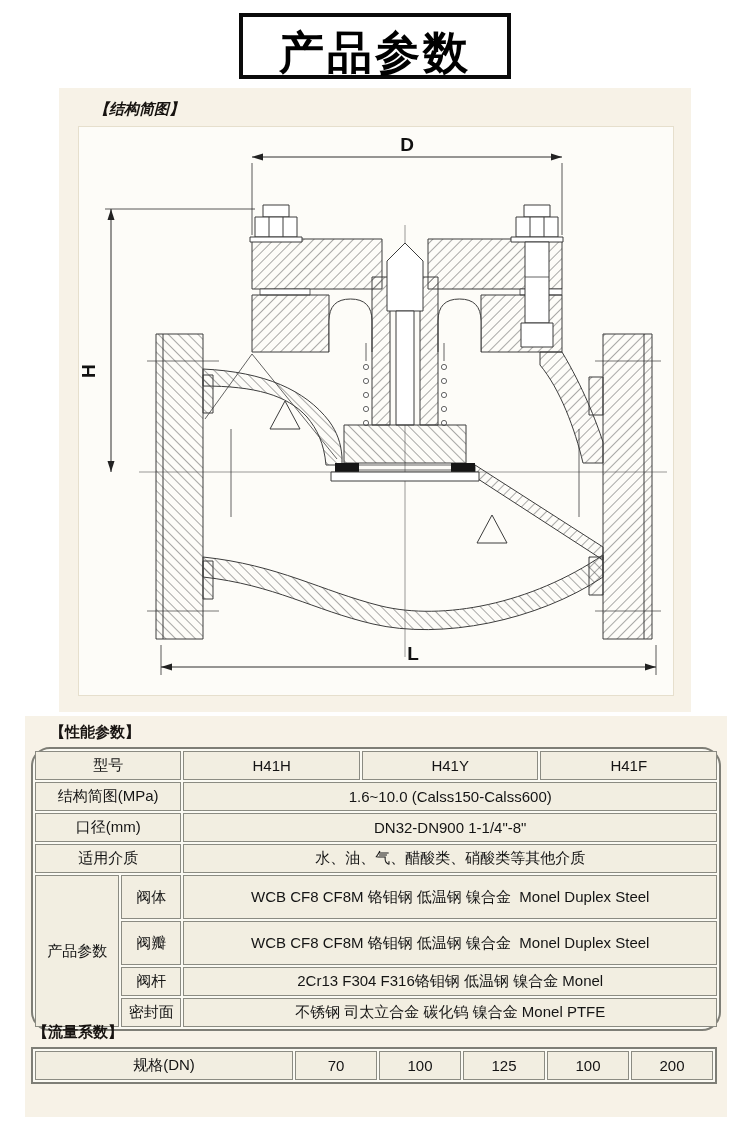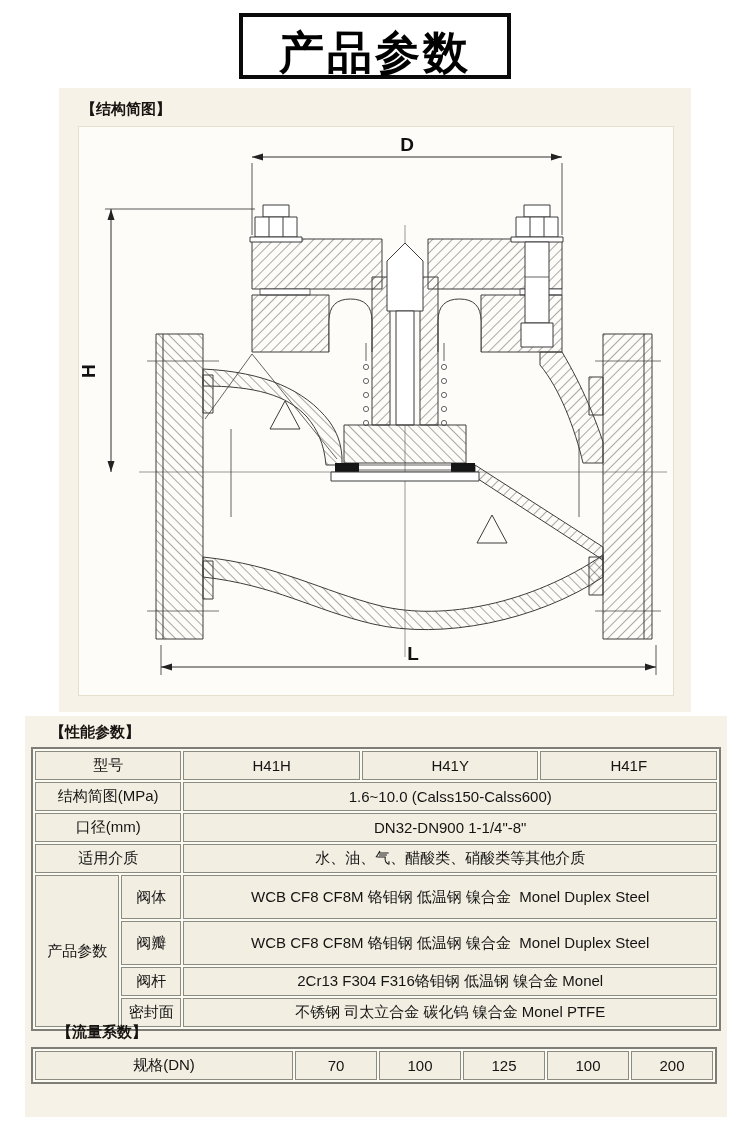--- a/index.html
+++ b/index.html
@@ -11,33 +11,33 @@
   .title-box{
     position:absolute;left:239px;top:13px;width:264px;height:58px;
     border:4px solid #0a0a0a;background:#ffffff;
     display:flex;align-items:flex-end;justify-content:center;
   }
   .title-box span{font-size:45px;font-weight:700;color:#000;letter-spacing:3px;line-height:1;}
   
   .diagram-panel{position:absolute;left:59px;top:88px;width:632px;height:624px;background:#f7f2e7;}
   .bottom-panel{position:absolute;left:25px;top:716px;width:702px;height:401px;background:#f7f2e7;}
   .sec-label{font-weight:700;font-size:15px;color:#171310;}
-  .diagram-panel .sec-label{position:absolute;left:22px;top:12px;}
+  .diagram-panel .sec-label{position:absolute;left:35px;top:12px;font-style:italic;}
   .drawing-area{
     position:absolute;left:19px;top:38px;width:594px;height:568px;
     background:#fdfcf8;border:1px solid #e6dfcd;
   }
   
   .perf-label{position:absolute;left:8px;top:7px;margin-left:17px;}
-  .flow-label{position:absolute;left:8px;top:307px;margin-left:24px;}
+  .flow-label{position:absolute;left:8px;top:307px;}
   table{
     border-collapse:separate;border-spacing:2px;background:#fbfaf3;
     border:2px solid #7e7e76;table-layout:fixed;
   }
-  .perf-table{position:absolute;left:6px;top:31px;width:690px;}
+  .perf-table{position:absolute;left:6px;top:31px;width:690px;border-radius:19px;}
   .flow-table{position:absolute;left:6px;top:331px;width:552px;}
   th,td{
     border:1px solid #8b8b82;background:#f2eee1;
     font-size:15px;font-weight:400;color:#141414;text-align:center;
     padding:1px 4px;overflow:hidden;white-space:pre-wrap;
   }
   tr.std>*{height:25px;}
   tr.tall>*{height:40px;}
   
   .dim-label{font-family:"Liberation Sans",sans-serif;font-size:19px;font-weight:700;fill:#111;}

